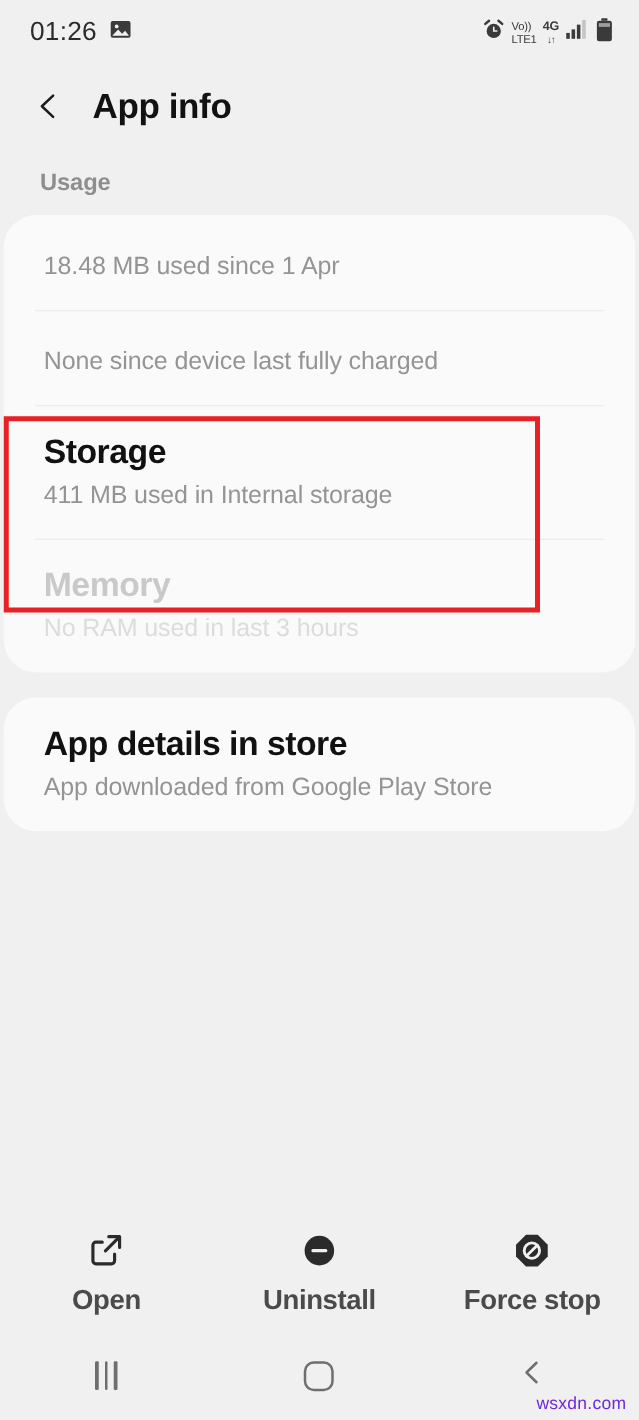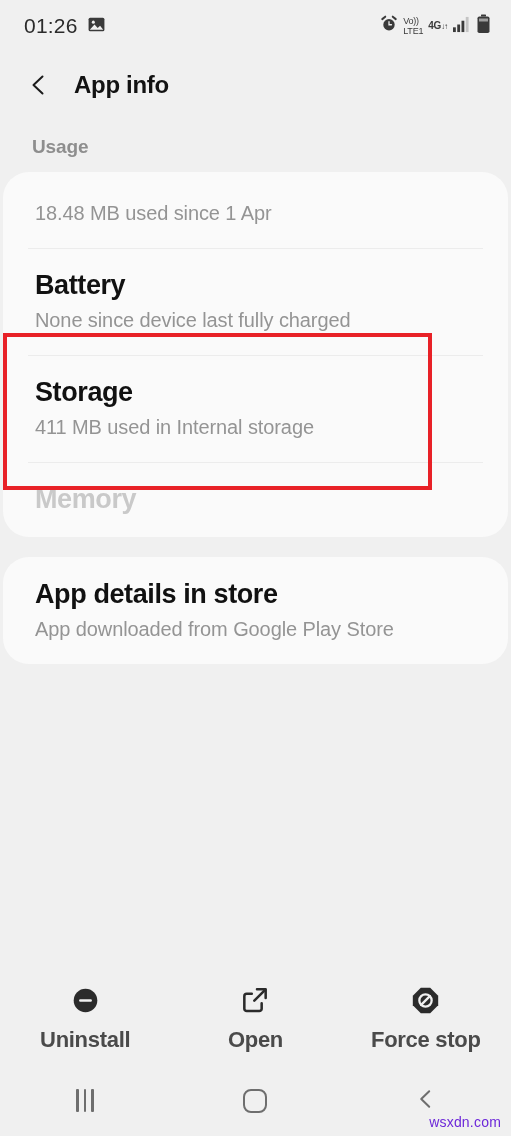--- a/index.html
+++ b/index.html
@@ -50,21 +50,21 @@
     display: flex;
     flex-direction: column;
     align-items: flex-start;
     line-height: 1;
     color: #3a3a3a;
   }
   .vo-lte span:first-child { font-size: 9px; letter-spacing: -0.2px; }
   .vo-lte span:last-child  { font-size: 9px; letter-spacing: -0.2px; margin-top: 1px; }
   .net-4g {
     display: flex;
-    flex-direction: row;
+    flex-direction: column;
     align-items: center;
     line-height: 1;
     color: #3a3a3a;
   }
   .net-4g .g { font-size: 10px; font-weight: 700; letter-spacing: -0.3px; }
   .net-4g .arrows { font-size: 8px; margin-top: 1px; letter-spacing: -1px; }
 
   
   .app-header {
     height: 66px;
@@ -76,21 +76,21 @@
   }
   .back-chevron {
     width: 26px;
     height: 26px;
     display: flex;
     align-items: center;
     justify-content: center;
     cursor: pointer;
   }
   .page-title {
-    font-size: 24px;
+    font-size: 28px;
     font-weight: 700;
     color: #121212;
     letter-spacing: -0.3px;
   }
 
   
   .section-label {
     padding: 18px 0 14px 32px;
     font-size: 19px;
     font-weight: 700;
@@ -293,69 +293,69 @@
 
 <div class="section-label">Usage</div>
 
 <div class="card">
 
   <div class="pref-row">
     <div class="pref-sub">18.48 MB used since 1 Apr</div>
   </div>
 
   <div class="pref-row">
-    <div class="pref-title">Battery</div>
     <div class="pref-sub">None since device last fully charged</div>
   </div>
 
   <div class="pref-row">
     <div class="pref-title">Storage</div>
     <div class="pref-sub">411 MB used in Internal storage</div>
   </div>
 
   <div class="pref-row disabled">
     <div class="pref-title">Memory</div>
+    <div class="pref-sub">No RAM used in last 3 hours</div>
   </div>
 
 </div>
 
 <div class="card">
   <div class="pref-row">
     <div class="pref-title">App details in store</div>
     <div class="pref-sub">App downloaded from Google Play Store</div>
   </div>
 </div>
 
 <div class="highlight-box"></div>
 
 <div class="action-bar">
-
-  <div class="action-btn">
-    <span class="action-icon">
-      <svg width="27" height="27" viewBox="0 0 24 24">
-        <circle cx="12" cy="12" r="10.5" fill="#2b2b2b"></circle>
-        <rect x="6.3" y="10.9" width="11.4" height="2.2" rx="1.1" fill="#f0f0f0"></rect>
-      </svg>
-    </span>
-    <span class="action-label">Uninstall</span>
-  </div>
 
   <div class="action-btn">
     <span class="action-icon">
       <svg width="32" height="32" viewBox="0 0 24 24">
         <path d="M13.5 4 H20 V10.5" stroke="#2b2b2b" stroke-width="1.9" fill="none" stroke-linecap="round" stroke-linejoin="round"></path>
         <path d="M19.6 4.4 L11.5 12.5" stroke="#2b2b2b" stroke-width="1.9" fill="none" stroke-linecap="round"></path>
         <path d="M17 14.5 V18.5 A1.8 1.8 0 0 1 15.2 20.3 H5.8 A1.8 1.8 0 0 1 4 18.5 V9.1 A1.8 1.8 0 0 1 5.8 7.3 H9.6" stroke="#2b2b2b" stroke-width="1.9" fill="none" stroke-linecap="round" stroke-linejoin="round"></path>
       </svg>
     </span>
     <span class="action-label">Open</span>
   </div>
 
   <div class="action-btn">
     <span class="action-icon">
+      <svg width="27" height="27" viewBox="0 0 24 24">
+        <circle cx="12" cy="12" r="10.5" fill="#2b2b2b"></circle>
+        <rect x="6.3" y="10.9" width="11.4" height="2.2" rx="1.1" fill="#f0f0f0"></rect>
+      </svg>
+    </span>
+    <span class="action-label">Uninstall</span>
+  </div>
+
+  <div class="action-btn">
+    <span class="action-icon">
       <svg width="29" height="29" viewBox="0 0 24 24">
         <path d="M8.1 1.5 H15.9 L22.5 8.1 V15.9 L15.9 22.5 H8.1 L1.5 15.9 V8.1 Z" fill="#2b2b2b"></path>
         <circle cx="12" cy="12" r="5.1" fill="none" stroke="#f0f0f0" stroke-width="1.9"></circle>
         <path d="M8.4 15.6 L15.6 8.4" stroke="#f0f0f0" stroke-width="1.9" stroke-linecap="round"></path>
       </svg>
     </span>
     <span class="action-label">Force stop</span>
   </div>
 
 </div>

